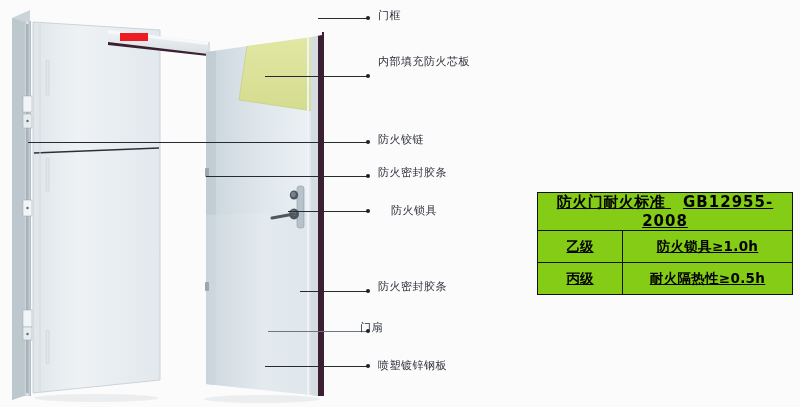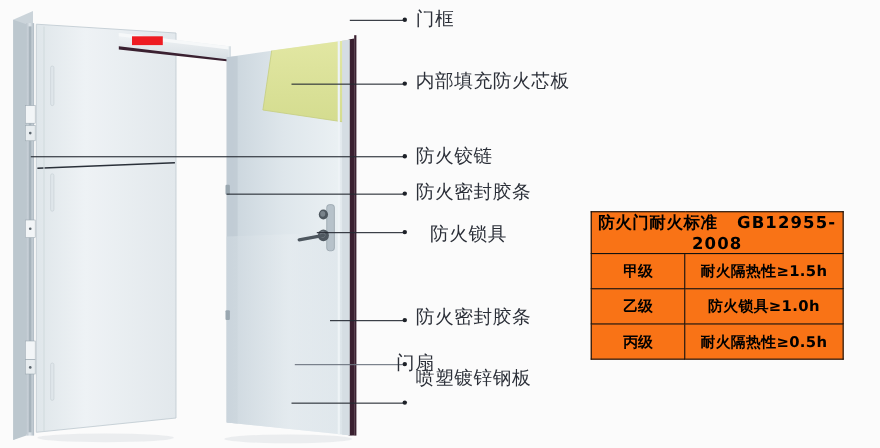--- a/index.html
+++ b/index.html
@@ -11,21 +11,21 @@
     position:relative;
   }
   #stage{position:absolute;left:0;top:0;width:800px;height:407px;overflow:hidden;}
 
   
   .art{position:absolute;left:0;top:0;width:800px;height:407px;}
 
   
   .callout-label{
     position:absolute;
-    font-size:17px;
+    font-size:11px;
     line-height:1;
     color:#2b2f38;
     white-space:nowrap;
     letter-spacing:.5px;
     font-family:"DejaVu Sans","Liberation Sans",sans-serif;
   }
 
   
   .leader{position:absolute;height:0;border-top:1.6px solid #262b33;}
   .leader.thin{border-top:1.2px solid #6d7580;}
@@ -34,24 +34,25 @@
     background:#1d2128;
   }
   .spine{
     position:absolute;width:0;border-left:2px solid #3a2030;
   }
 
   
   .std-table{
     position:absolute;
     left:537px;top:192px;
-    width:230px;
+    width:256px;
     border-collapse:collapse;
-    background:#f97316;
+    background:#84cc16;
     font-family:"DejaVu Sans","Liberation Sans",sans-serif;
+    text-decoration:underline;
   }
   .std-table td{
     border:1.5px solid #111;
     text-align:center;
     font-weight:bold;
     color:#000;
     padding:0;
   }
   .std-table .hdr{
     height:30px;
@@ -217,45 +218,41 @@
   <div class="arrowdot" style="left:366px;top:289px;"></div>
 
   <div class="leader thin" style="left:268px;top:331px;width:100px;"></div>
   <div class="arrowdot" style="left:366px;top:329px;"></div>
 
   <div class="leader" style="left:265px;top:366px;width:103px;"></div>
   <div class="arrowdot" style="left:366px;top:364px;"></div>
 
   <div class="callout-label" style="left:378px;top:10px;">门框</div>
 
-  <div class="callout-label" style="left:378px;top:66px;">内部填充防火芯板</div>
+  <div class="callout-label" style="left:378px;top:56px;">内部填充防火芯板</div>
 
   <div class="callout-label" style="left:378px;top:134px;">防火铰链</div>
 
   <div class="callout-label" style="left:378px;top:167px;">防火密封胶条</div>
 
   <div class="callout-label" style="left:391px;top:205px;">防火锁具</div>
 
   <div class="callout-label" style="left:378px;top:281px;">防火密封胶条</div>
 
   <div class="callout-label" style="left:360px;top:322px;">门扇</div>
 
-  <div class="callout-label" style="left:378px;top:336px;">喷塑镀锌钢板</div>
+  <div class="callout-label" style="left:378px;top:360px;">喷塑镀锌钢板</div>
 
   <table class="std-table">
     <tbody>
       <tr>
         <td class="hdr" colspan="2">
           <span>防火门耐火标准</span>
           <span class="gb" style="margin-left:12px;">GB12955-2008</span>
         </td>
-      </tr>
-      <tr>
-        <td class="grade">甲级</td>
-        <td class="spec">耐火隔热性≥1.5h</td>
       </tr>
       <tr>
         <td class="grade">乙级</td>
         <td class="spec">防火锁具≥1.0h</td>
       </tr>
       <tr>
         <td class="grade">丙级</td>
         <td class="spec">耐火隔热性≥0.5h</td>
       </tr>
     </tbody>

